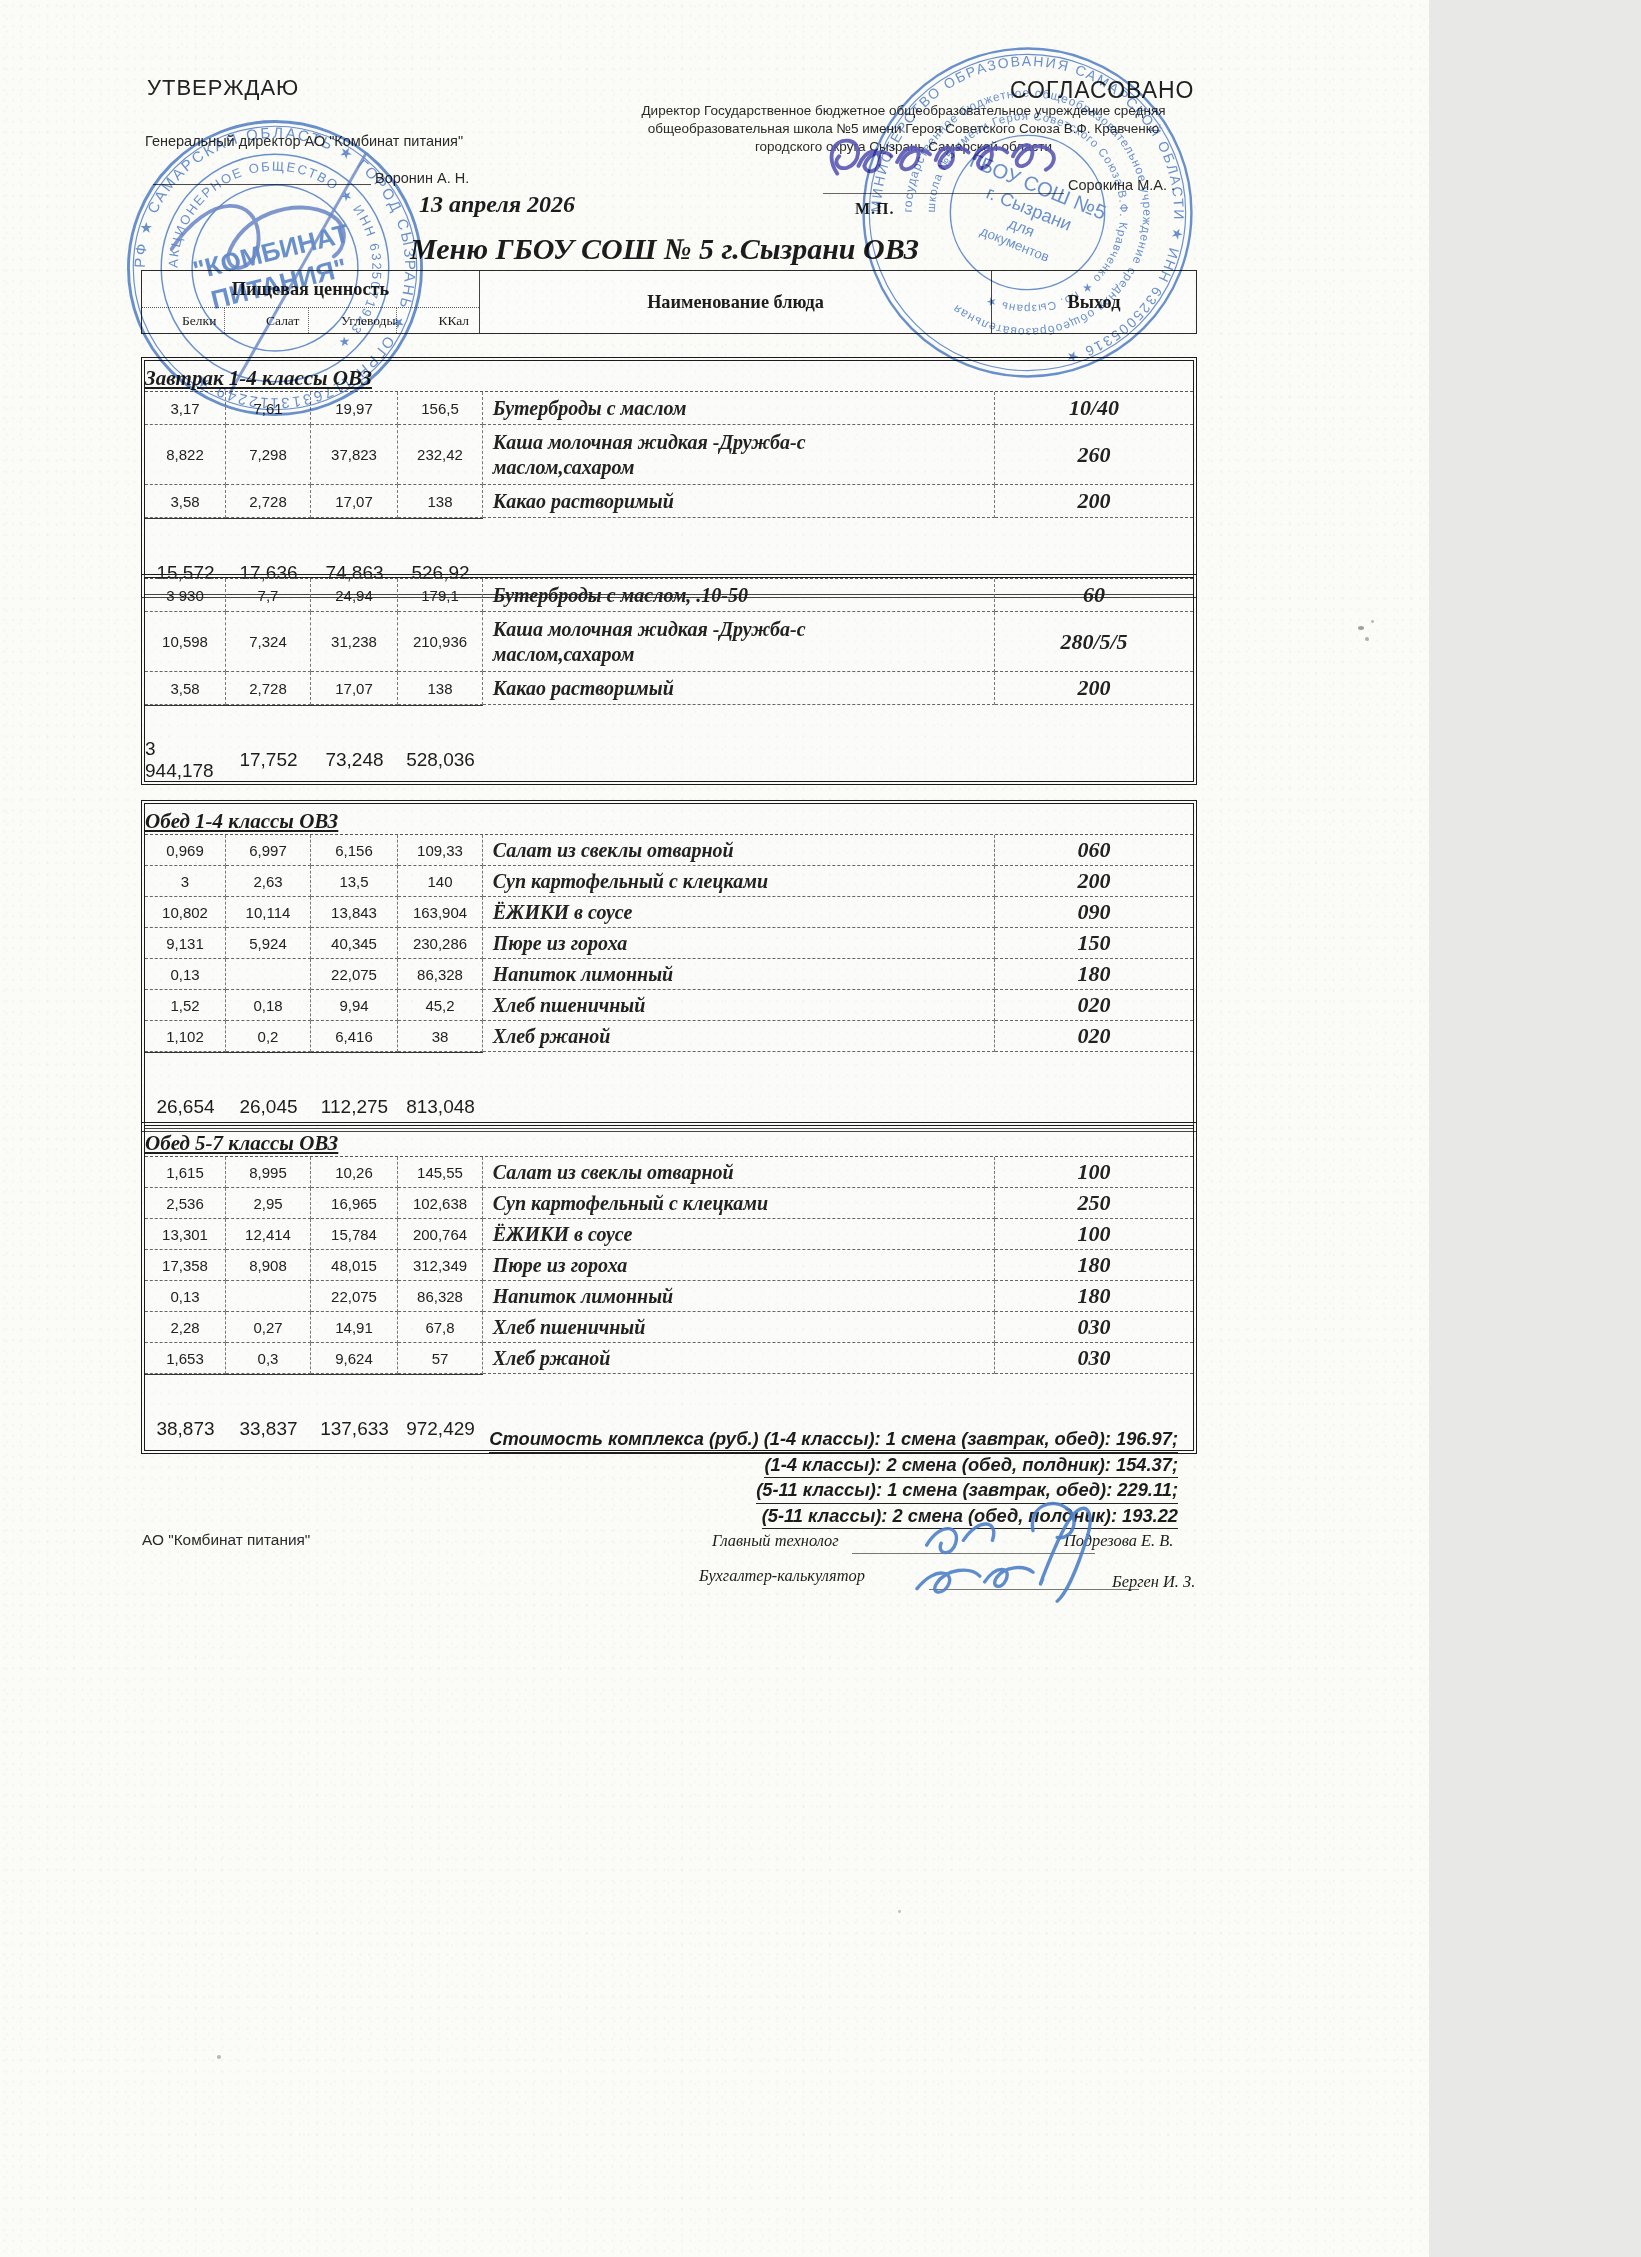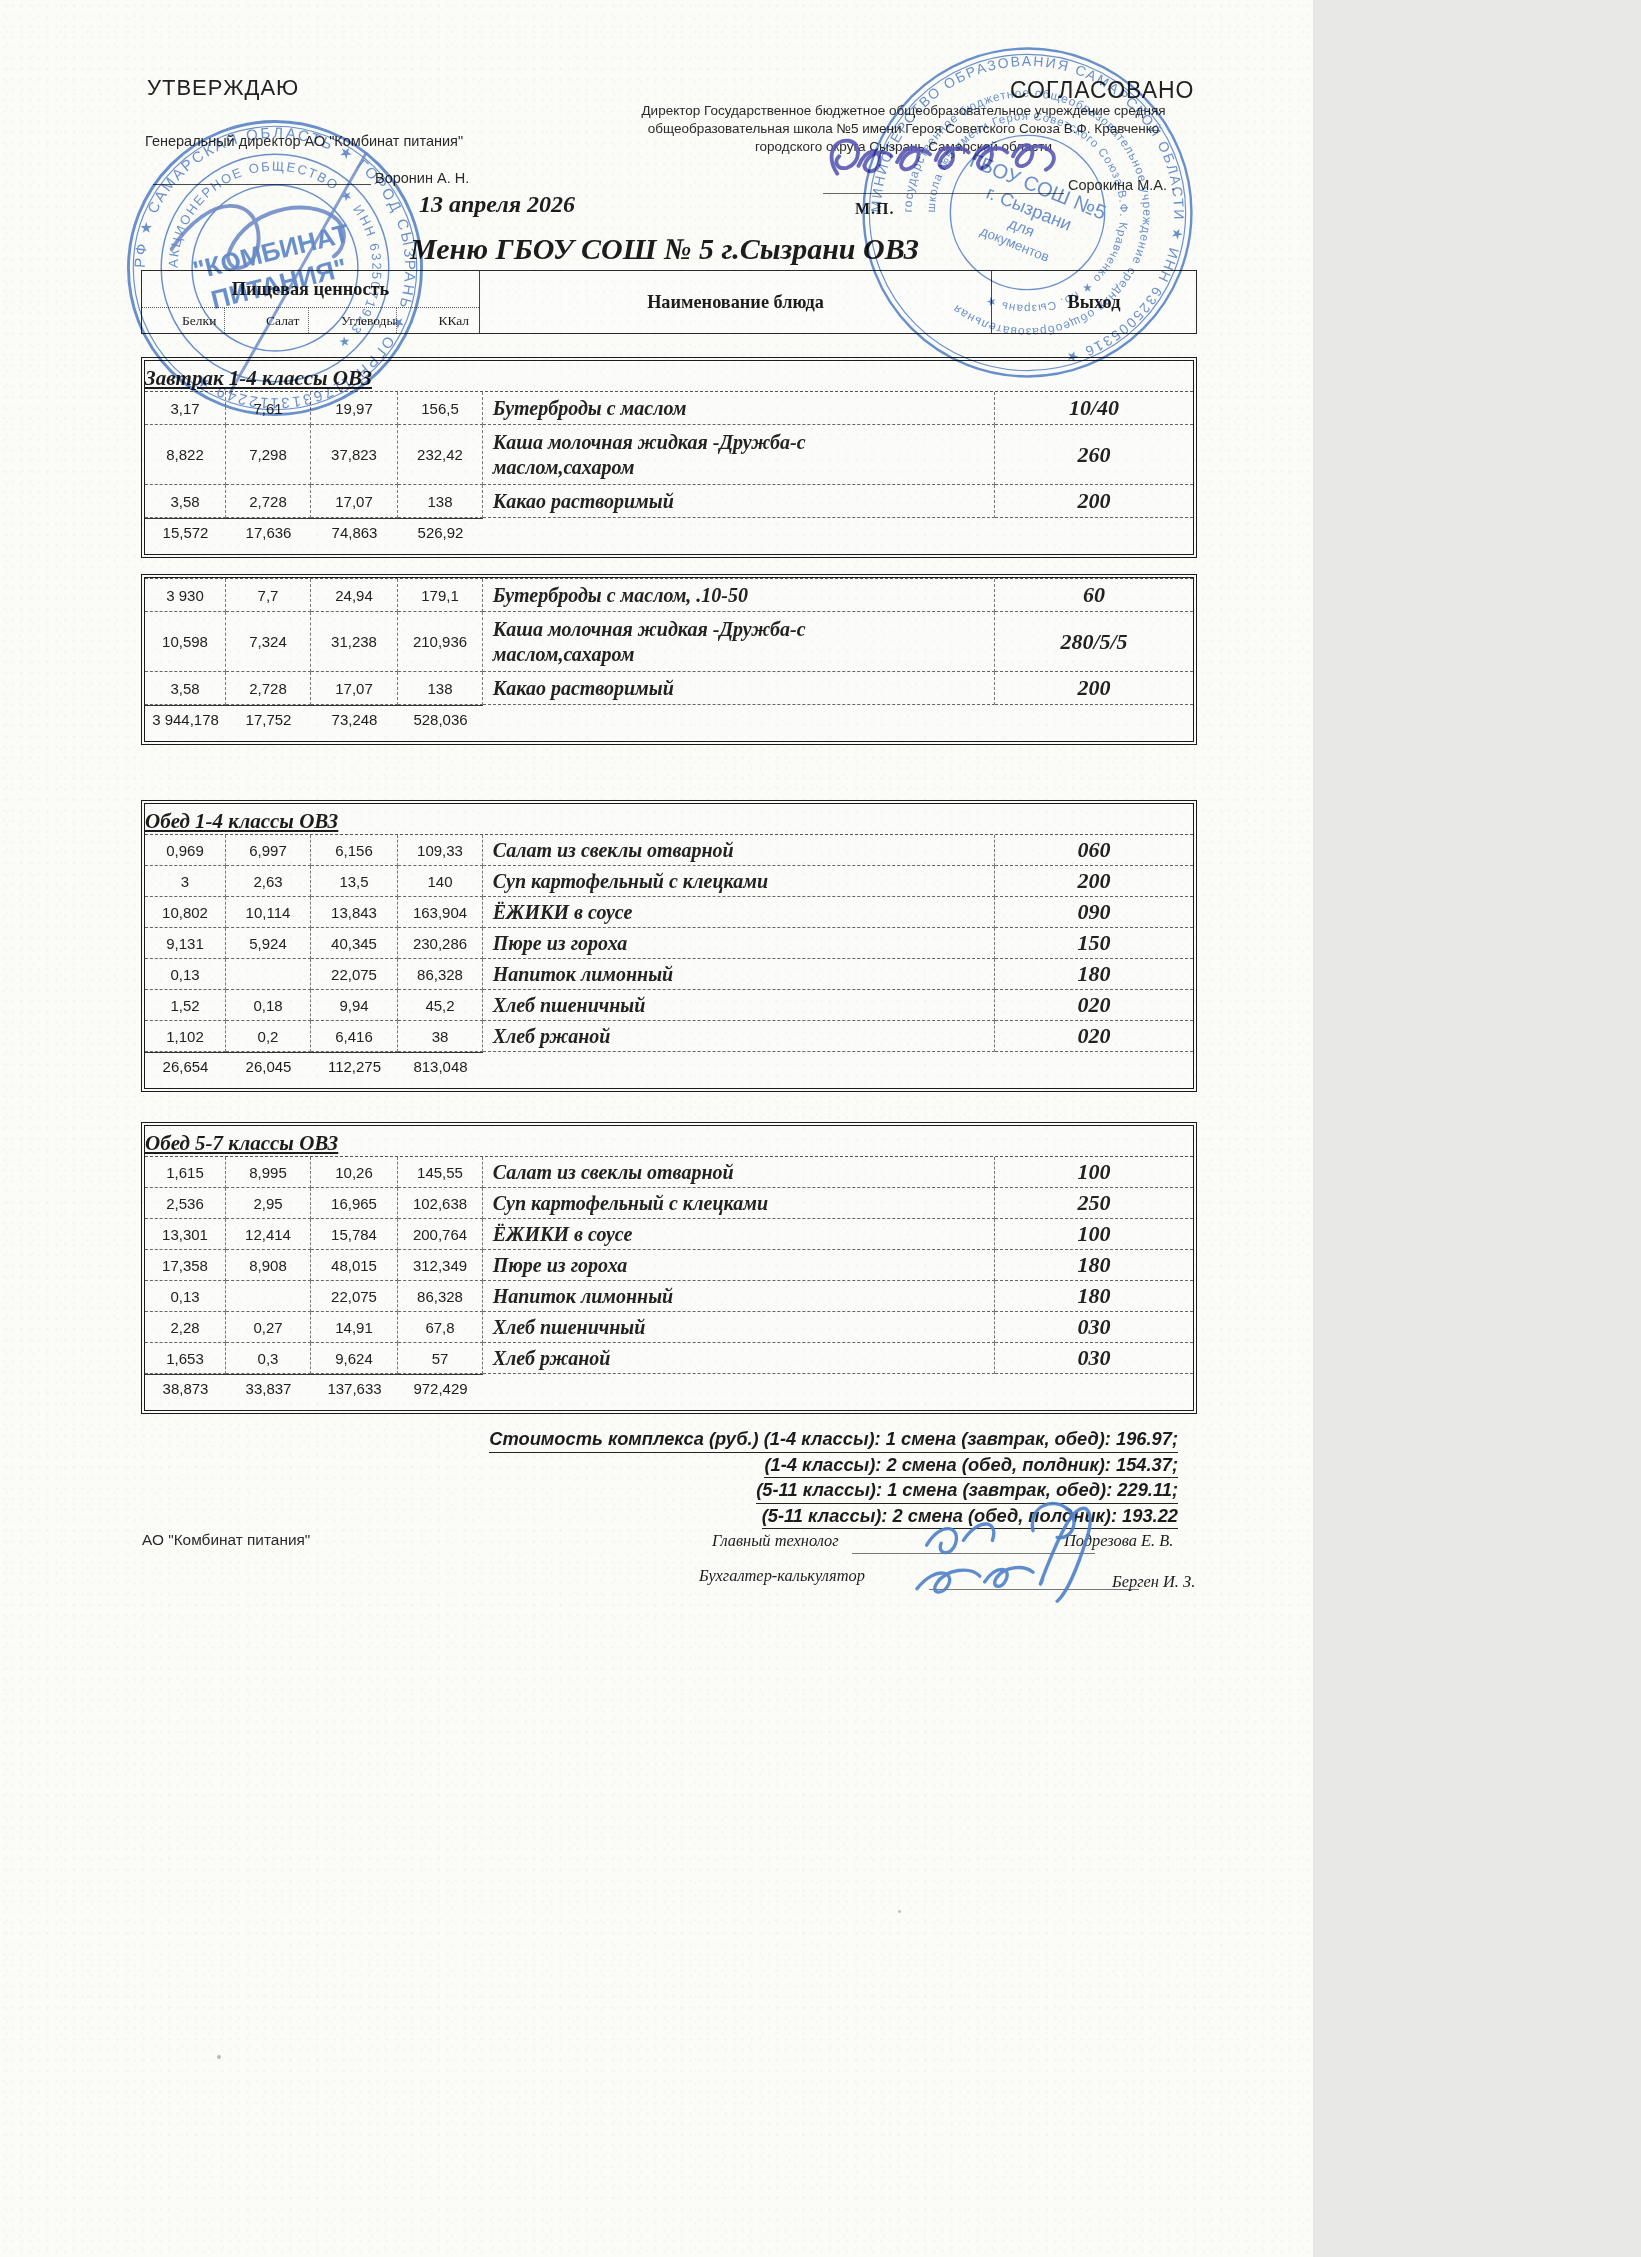--- a/index.html
+++ b/index.html
@@ -1,17 +1,17 @@
 <!DOCTYPE html>
 <html><head>
 <meta charset="utf-8">
 <style>
   html,body{margin:0;padding:0;background:#e8e8e6;}
   .sheet{
-    position:relative;width:1313px;height:2257px;overflow:hidden;
+    position:relative;width:1429px;height:2257px;overflow:hidden;
     background-color:#fbfbf8;
     background-image:
       radial-gradient(rgba(110,110,110,.05) 1px, transparent 1.2px),
       radial-gradient(rgba(90,90,90,.04) 1px, transparent 1.5px);
     background-size:8.7px 10.6px,13.5px 12.6px;
     font-family:"Liberation Sans",sans-serif;color:#1c1c1c;
   }
   .abs{position:absolute;}
   
   .approve-title{font-size:22px;letter-spacing:1px;color:#222;}
@@ -40,21 +40,21 @@
      font-size:21px;padding-top:4.8px;height:30px;box-sizing:border-box;}
   .mt-title span{text-decoration:underline;}
   .mt-grid{display:grid;grid-template-columns:81px 85px 87px 85px 512px 1fr;border-top:1px dashed #555;}
   .mt-grid .cell{border-bottom:1px dashed #666;border-right:1px dashed #777;
      display:flex;align-items:center;justify-content:center;font-size:15px;color:#222;box-sizing:border-box;}
   .mt-grid .cell.dish{justify-content:flex-start;padding-left:9.7px;
      font-family:"Liberation Serif",serif;font-style:italic;font-weight:bold;font-size:20px;
      white-space:pre-line;line-height:25px;}
   .mt-grid .cell.out{border-right:none;font-family:"Liberation Serif",serif;font-style:italic;font-weight:bold;font-size:22px;}
   .mt-totals{display:grid;grid-template-columns:81px 85px 87px 85px;border-top:1.9px solid #333;width:338px;}
-  .mt-totals div{height:27px;display:flex;align-items:center;justify-content:center;font-size:15px;}
+  .mt-totals div{height:27px;display:flex;align-items:center;justify-content:center;font-size:19px;margin-top:40px;}
   .mt-pad{height:7.7px;}
   
   .cost-block{left:406px;top:1427px;width:772px;text-align:right;
      font-style:italic;font-weight:bold;font-size:18.3px;line-height:24.6px;}
   .cost-block .cost-line{border-bottom:1.9px solid #222;padding-bottom:0px;display:inline-block;}
   .footer-role{font-family:"Liberation Serif",serif;font-style:italic;font-size:16.4px;}
   .footer-name{font-family:"Liberation Serif",serif;font-style:italic;font-size:16.4px;}
   .footer-line{border-top:1.4px solid #777;height:0;}
   
   .stamp{opacity:.82;mix-blend-mode:multiply;}

